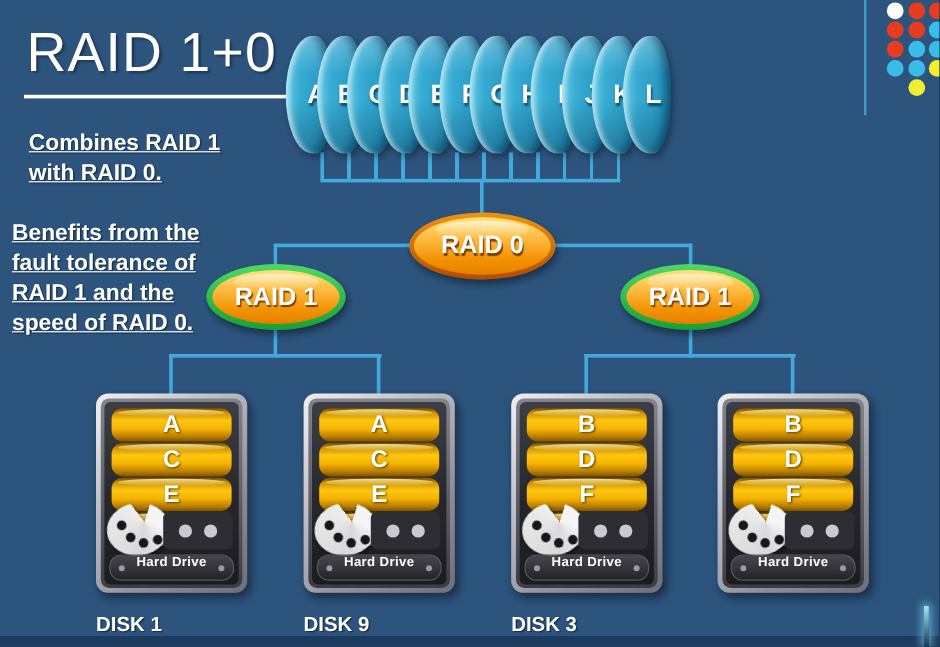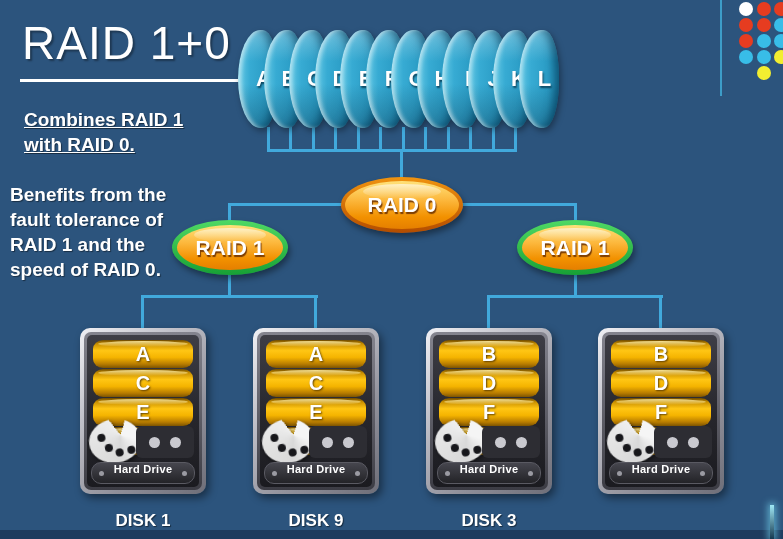--- a/index.html
+++ b/index.html
@@ -13,21 +13,21 @@
   .page-title{
     position:absolute;left:20px;top:16px;margin:0;
     color:#fff;font-size:46px;font-weight:normal;letter-spacing:1px;
     border-bottom:3px solid #fff;padding:0 10px 9px 2px;
     text-shadow:2px 2px 2px rgba(0,0,0,.35);
   }
   
   .note{position:absolute;color:#fff;font-weight:bold;font-size:19px;line-height:25px;
         text-shadow:1px 1px 1px rgba(0,0,0,.45);}
   .note-combines{left:24px;top:107px;text-decoration:underline;}
-  .note-benefits{left:10px;top:182px;}
+  .note-benefits{left:10px;top:182px;text-decoration:underline;}
   .note-usage{left:621px;top:121px;}
   
   .cyl{position:absolute;left:238px;top:30px;width:322px;height:98px;display:flex;z-index:2;
        filter:drop-shadow(2px 3px 3px rgba(0,0,0,.35));}
   .seg{width:40px;margin-left:-14.5px;position:relative;
        border-radius:55% 38% 38% 55% / 50% 47% 47% 50%;
        background:
          linear-gradient(180deg, rgba(255,255,255,.30) 0%, rgba(255,255,255,0) 32%, rgba(0,0,0,0) 55%, rgba(0,30,50,.30) 100%),
          linear-gradient(90deg,#66cbe6 0%,#37abd3 30%,#2b9dc6 70%,#1e85ad 100%);
        box-shadow:inset 4px 0 4px -1px rgba(255,255,255,.55), inset -6px 0 8px -2px rgba(0,45,75,.55);}
@@ -76,21 +76,21 @@
   .sdot.s1{left:9px;top:13px}.sdot.s2{left:15px;top:24px}.sdot.s3{left:25px;top:30px}.sdot.s4{left:37px;top:29px}
   .panel{position:absolute;right:5px;bottom:29px;width:58px;height:32px;border-radius:6px;
        background:#2d2d33;display:flex;align-items:center;justify-content:center;gap:10px;}
   .pdot{width:11px;height:11px;border-radius:50%;background:#c9c9cf;}
   .hd-bar{position:absolute;left:4px;right:4px;bottom:3px;height:22px;border-radius:10px;
        background:linear-gradient(180deg,#46464e,#232327);border:1px solid #5a5a62;
        display:flex;align-items:flex-start;justify-content:center;box-sizing:border-box;}
   .hd-label{font-size:11px;font-weight:bold;color:#fff;letter-spacing:.3px;}
   .bardot{position:absolute;width:5px;height:5px;border-radius:50%;background:#9a9aa2;top:8px;}
   .bardot.l{left:7px}.bardot.r{right:7px}
-  .disk-label{position:absolute;top:511px;width:126px;text-align:center;color:#fff;
+  .disk-label{position:absolute;top:511px;width:126px;text-align:left;color:#fff;
        font-weight:bold;font-size:17px;text-shadow:1px 1px 1px rgba(0,0,0,.5);}
   
   .corner-line{position:absolute;left:720px;top:0;width:2px;height:96px;background:#3d9dc8;}
   .corner-dots{position:absolute;left:739px;top:2px;width:60px;height:90px;}
   .corner-dot{position:absolute;width:14px;height:14px;border-radius:50%;}
   .bottom-strip{position:absolute;left:0;right:0;bottom:0;height:9px;background:#1d3b5e;z-index:5;}
   .glow-mark{position:absolute;left:770px;top:505px;width:4px;height:34px;z-index:6;
        background:linear-gradient(180deg,#9fe8f5,#16384f);
        box-shadow:0 0 7px 2px rgba(120,220,245,.65);}
 </style>

